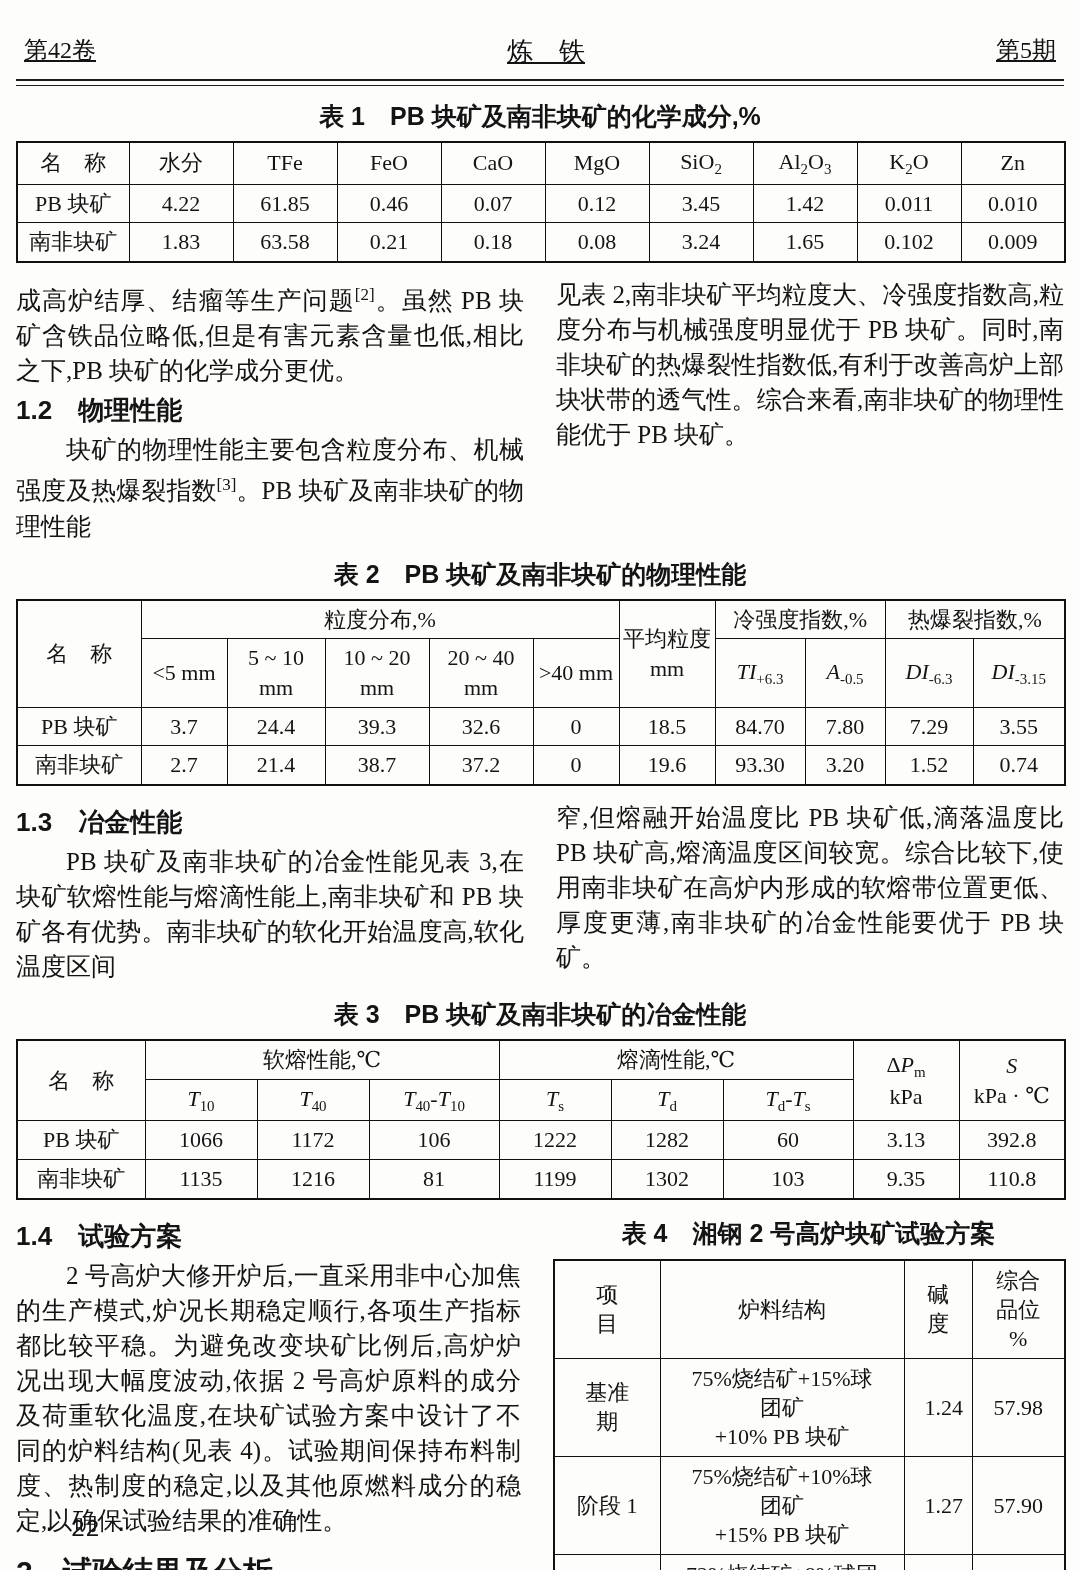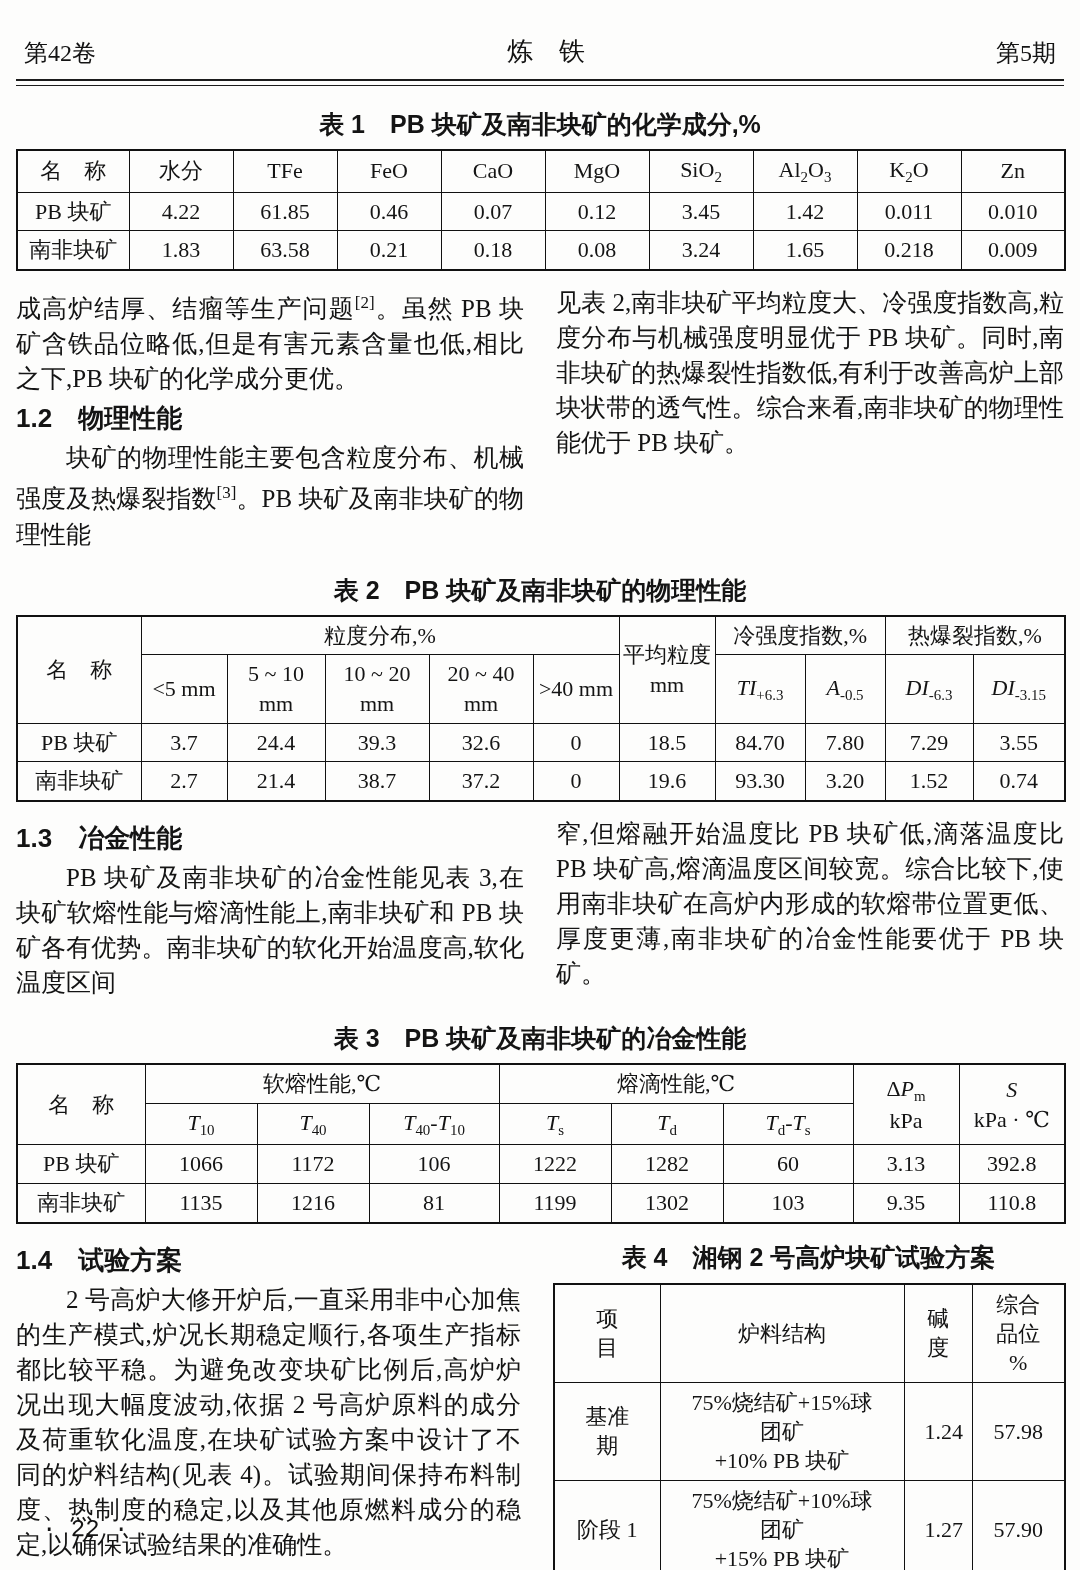--- a/index.html
+++ b/index.html
@@ -3,28 +3,28 @@
 <meta charset="utf-8">
 <style>
   * { margin:0; padding:0; box-sizing:border-box; }
   html,body { background:#e8e8e8; }
   body { width:1080px; height:1570px; margin:0 auto; position:relative; overflow:hidden;
          background:#fdfdfc; color:#141414;
          font-family:"Liberation Serif","DejaVu Serif",serif; }
   .page { padding:34px 16px 0; position:relative; height:100%; }
 
   
-  .page-header { display:flex; justify-content:space-between; align-items:flex-end;
-                 font-size:24px; padding:0 8px; }
+  .page-header { display:flex; justify-content:space-between; align-items:flex-start;
+                 font-size:24px; padding:0 8px;text-decoration:underline; }
   .journal-name { font-size:26px; }
   .double-rule { margin-top:10px; height:7px;
                  border-top:2px solid #1c1c1c; border-bottom:1.5px solid #1c1c1c; }
 
   
-  .table-title { text-align:center; font-weight:bold; font-size:25px; margin:22px 0 8px;
+  .table-title { text-align:center; font-weight:bold; font-size:25px; margin:14px 0 8px;
                  font-family:"Liberation Sans","DejaVu Sans",sans-serif; }
 
   
   table { width:100%; border-collapse:collapse; table-layout:fixed;
           border:2.5px solid #111; }
   th, td { border:1px solid #111; text-align:center; vertical-align:middle;
            font-size:22px; font-weight:normal; padding:4px 2px; line-height:1.35;
            font-family:"Liberation Serif","DejaVu Serif",serif; }
   sub, sup { font-size:68%; }
   sup { vertical-align:super; }
@@ -100,21 +100,21 @@
         </tr>
         <tr>
           <td>南非块矿</td>
           <td>1.83</td>
           <td>63.58</td>
           <td>0.21</td>
           <td>0.18</td>
           <td>0.08</td>
           <td>3.24</td>
           <td>1.65</td>
-          <td>0.218</td>
+          <td>0.102</td>
           <td>0.009</td>
         </tr>
       </tbody>
     </table>
 
   <div class="cols">
     <div class="col">
       <p class="par">成高炉结厚、结瘤等生产问题<sup>[2]</sup>。虽然 PB 块矿含铁品位略低,但是有害元素含量也低,相比之下,PB 块矿的化学成分更优。</p>
       <h3 class="sec">1.2　物理性能</h3>
       <p class="par indent">块矿的物理性能主要包含粒度分布、机械强度及热爆裂指数<sup>[3]</sup>。PB 块矿及南非块矿的物理性能</p>

